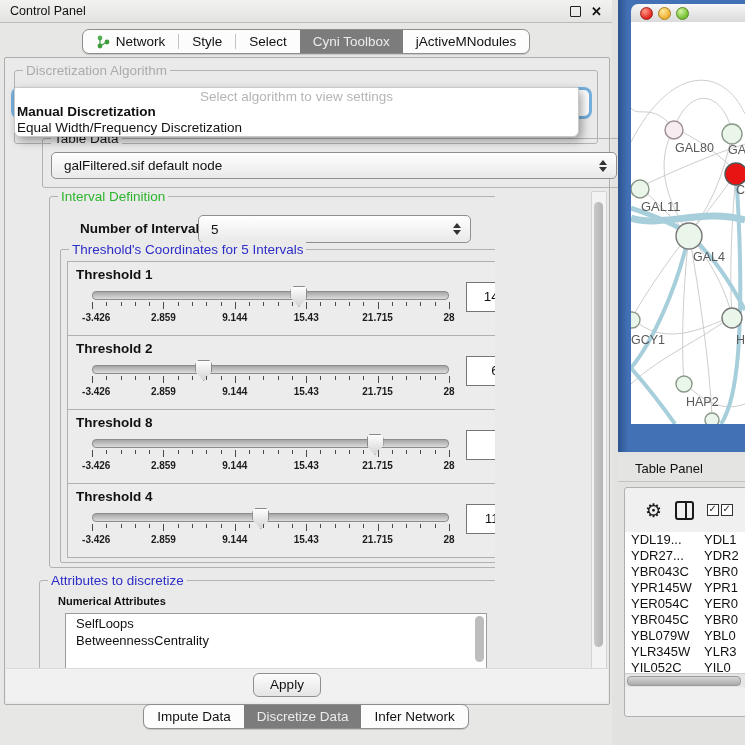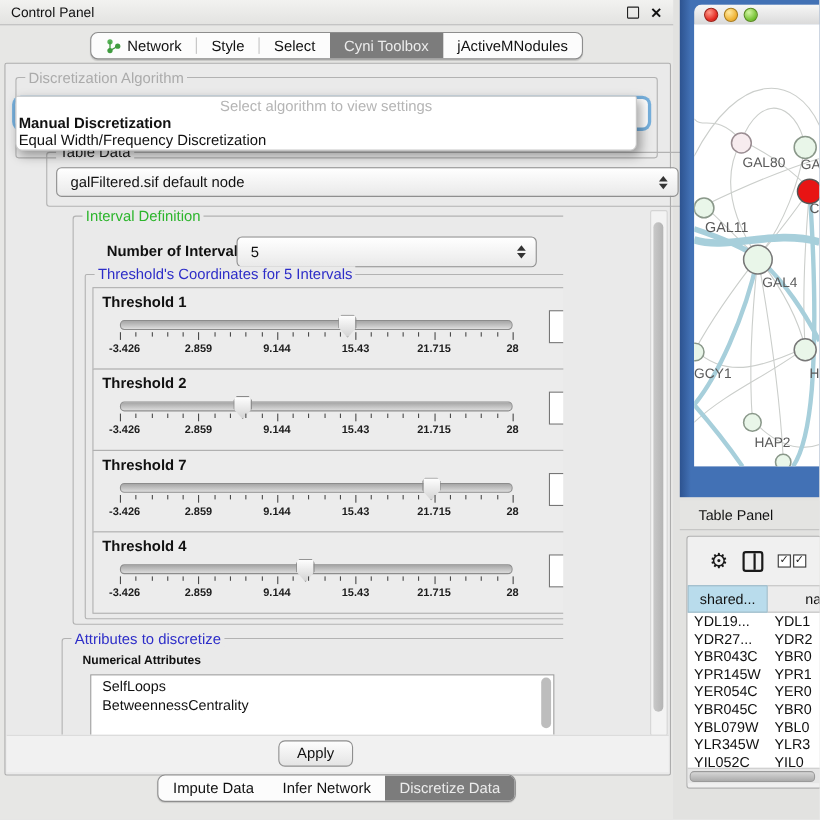--- a/index.html
+++ b/index.html
@@ -33,27 +33,27 @@
   .arr-dn{width:0;height:0;border-left:4px solid transparent;border-right:4px solid transparent;border-top:5px solid #333;}
   .algo-combo{position:absolute;left:9px;right:20px;top:32px;height:26px;background:#fff;border-radius:5px;
        box-shadow:0 0 0 3px #76b0dd;z-index:1;}
   
   .popup{position:absolute;left:9px;top:29px;width:563px;height:48px;background:#fff;border:1px solid #c8c8c8;
        border-radius:2px 2px 6px 6px;box-shadow:3px 4px 10px rgba(0,0,0,.35);z-index:6;font-size:13.5px;overflow:hidden;}
   .popup-prompt{text-align:center;color:#b5b5b5;height:15px;line-height:15px;margin-top:1px;}
   .popup-item{height:16px;line-height:16px;padding-left:2px;}
   .popup-item.hl{font-weight:bold;}
   
-  .viewport{position:absolute;left:19px;top:132px;width:488px;height:478px;overflow:hidden;}
+  .viewport{position:absolute;left:2px;top:132px;width:488px;height:478px;overflow:hidden;}
   .v-scrollbar{position:absolute;right:2px;top:133px;width:14px;height:476px;background:#f3f3f3;
        border:1px solid #d4d4d4;border-radius:2px;}
   .v-scrollbar .thumb{position:absolute;left:1.5px;top:10px;width:9px;height:445px;background:linear-gradient(90deg,#c9c9c9,#b4b4b4);border-radius:5px;}
   
   .num-label{position:absolute;left:30px;top:24px;font-weight:bold;font-size:13.5px;}
-  .thresholds-group{position:absolute;left:10px;top:52px;width:492px;height:312px;border:1px solid #b2b2b2;border-radius:2px;padding-left:16px;}
+  .thresholds-group{position:absolute;left:10px;top:52px;width:492px;height:312px;border:1px solid #b2b2b2;border-radius:2px;}
   .th-stack{position:absolute;left:6px;top:12px;right:6px;}
   .th-box{position:relative;height:73px;border:1px solid #b0b0b0;background:#ececec;margin-top:-1px;}
   .th-label{position:absolute;left:8px;top:5px;font-weight:bold;font-size:13.5px;}
   .th-slider{position:absolute;left:24px;top:24px;width:357px;height:46px;}
   .track{position:absolute;left:0;right:0;top:5px;height:7px;border:1px solid #8c8c8c;border-radius:4px;
        background:linear-gradient(#a6a6a6,#dcdcdc);}
   .thumb-h{position:absolute;top:0;width:15px;height:19px;background:linear-gradient(#fefefe,#d4d4d4);
        border:1px solid #8a8a8a;clip-path:polygon(18% 0,82% 0,100% 18%,100% 55%,50% 100%,0 55%,0 18%);}
   .slider-ticks{position:absolute;left:0;right:0;top:16px;height:8px;}
   .slider-ticks .tick{position:absolute;top:0;width:1px;height:4px;background:#4a4a4a;}
@@ -274,21 +274,21 @@
                     <span style="left: 40%;">9.144</span>
                     <span style="left: 60%;">15.43</span>
                     <span style="left: 80%;">21.715</span>
                     <span style="left: 100%;">28</span>
                   </div>
               </div>
               <div class="th-value">6.316</div>
             </div>
 
             <div class="th-box">
-              <div class="th-label">Threshold 7</div>
+              <div class="th-label">Threshold 8</div>
               <div class="th-slider">
                 <div class="track"></div>
                 <div class="thumb-h" style="left: calc(79% - 7.5px);"></div>
                 <div class="slider-ticks">
                     <div class="tick major" style="left: 0%;"></div>
                     <div class="tick" style="left: 4%;"></div>
                     <div class="tick" style="left: 8%;"></div>
                     <div class="tick" style="left: 12%;"></div>
                     <div class="tick" style="left: 16%;"></div>
                     <div class="tick major" style="left: 20%;"></div>
@@ -393,25 +393,25 @@
     <div class="apply-row">
       <div class="apply-btn">Apply</div>
     </div>
   </div>
 
   <div class="bottom-tabs">
     <div class="seg-tabs">
       <div class="seg-tab">
           <span>Impute Data</span>
         </div>
+      <div class="seg-tab selected">
+          <span>Discretize Data</span>
+        </div>
       <div class="seg-tab">
           <span>Infer Network</span>
-        </div>
-      <div class="seg-tab selected">
-          <span>Discretize Data</span>
         </div>
     </div>
   </div>
 </div>
 
 <div class="network-window">
   <div class="nw-titlebar">
     <span class="tl red"></span>
     <span class="tl yellow"></span>
     <span class="tl green"></span>
@@ -474,24 +474,20 @@
 
 <div class="table-panel-box">
   <div class="tp-toolbar">
     <span class="gear">⚙</span>
     <span class="split-ico"></span>
     <span class="cb-pair">
         <span class="cb"></span>
         <span class="cb"></span>
       </span>
   </div>
-  <div class="tp-header">
-    <div class="c1">shared...</div>
-    <div class="c2">na</div>
-  </div>
   <div class="tp-rows">
       <div class="tp-row">
         <div class="c1">YDL19...</div>
         <div class="c2">YDL1</div>
       </div>
       <div class="tp-row">
         <div class="c1">YDR27...</div>
         <div class="c2">YDR2</div>
       </div>
       <div class="tp-row">

